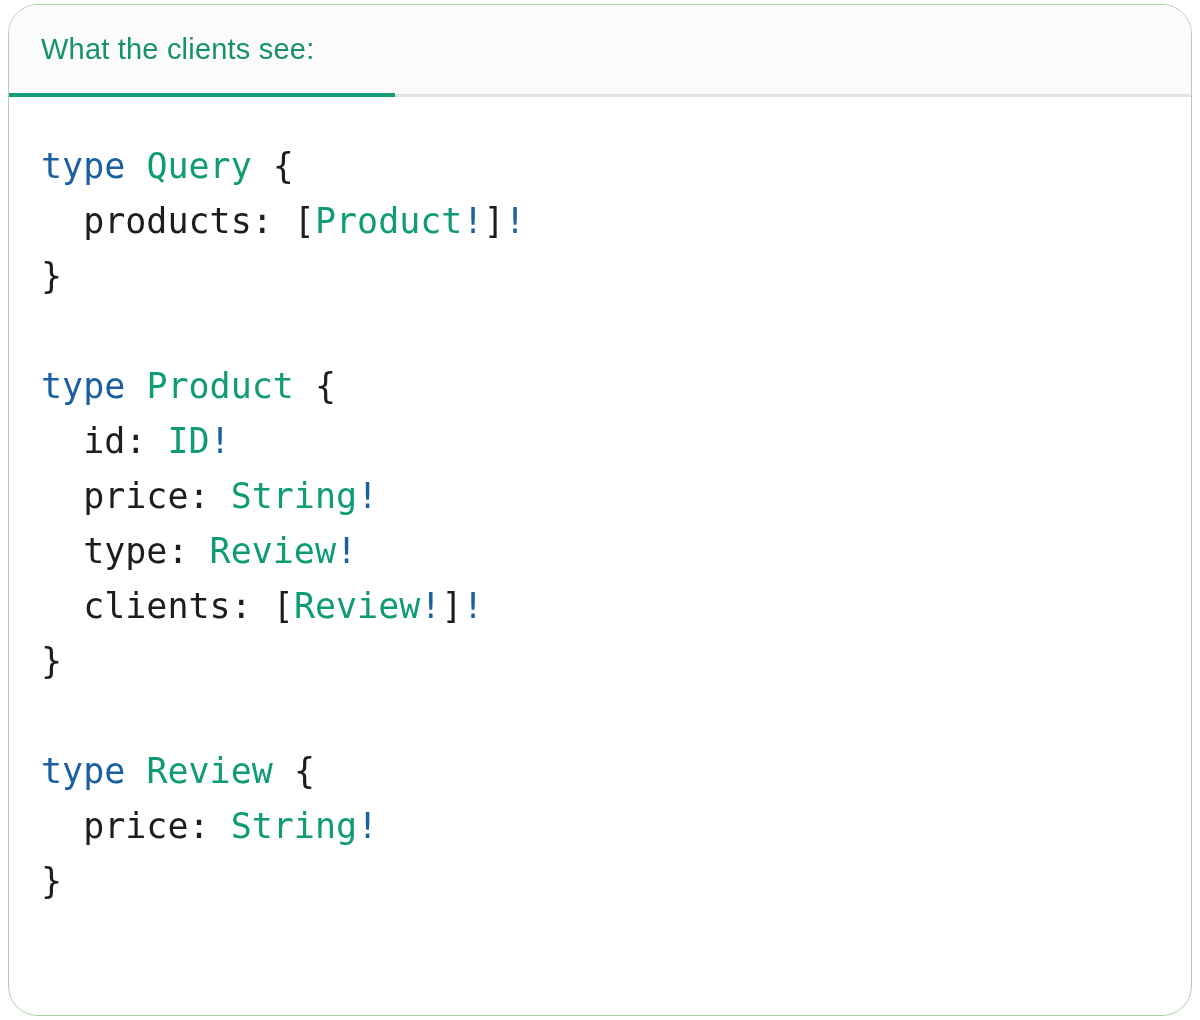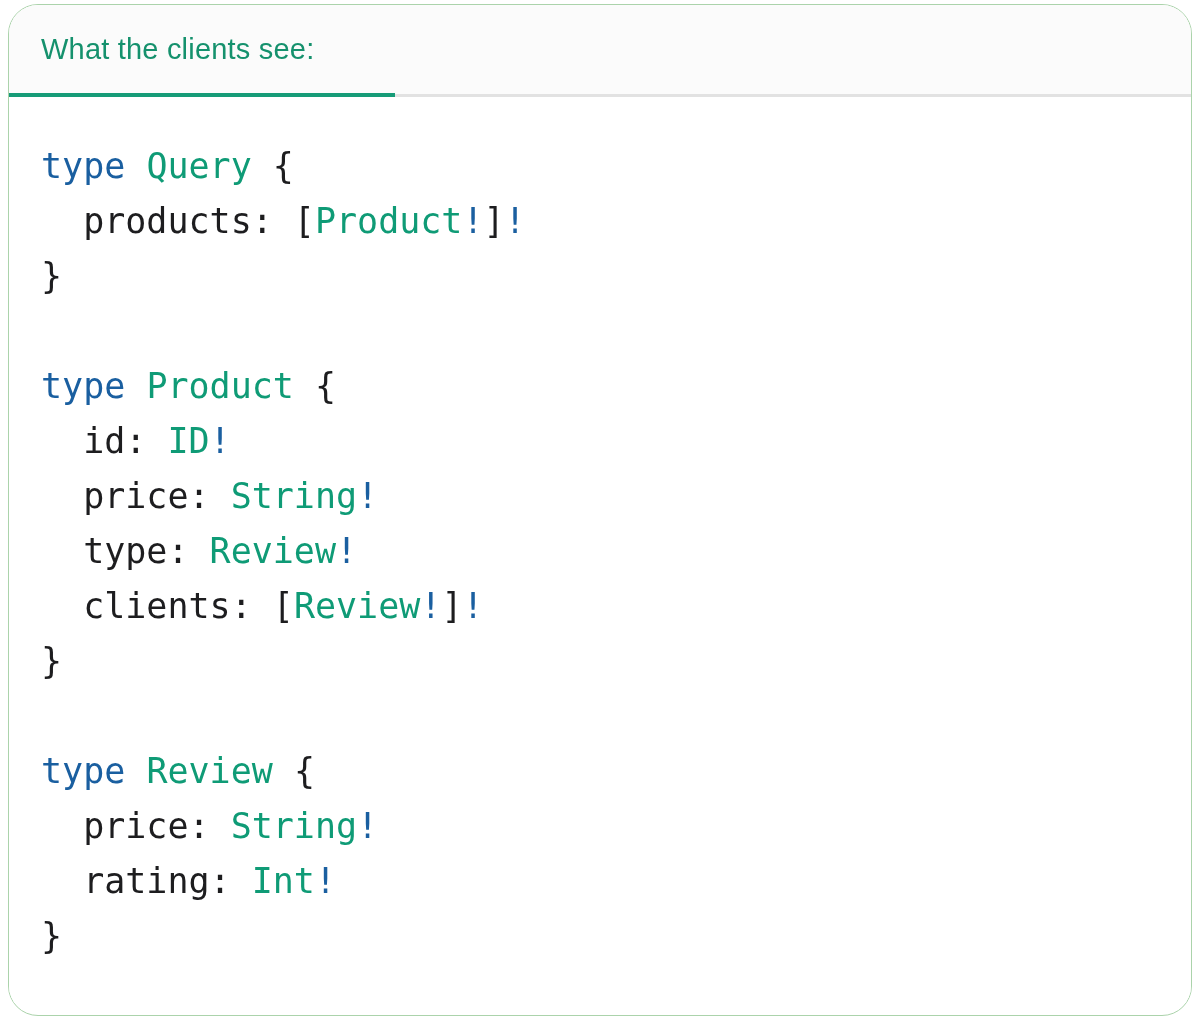--- a/index.html
+++ b/index.html
@@ -88,16 +88,15 @@
       <div class="code-line">&nbsp;</div>
       <div class="code-line"><span class="tok-kw">type</span><span class="tok-pl"> </span><span class="tok-ty">Product</span><span class="tok-pl"> {</span></div>
       <div class="code-line"><span class="tok-pl">  id: </span><span class="tok-ty">ID</span><span class="tok-bang">!</span></div>
       <div class="code-line"><span class="tok-pl">  price: </span><span class="tok-ty">String</span><span class="tok-bang">!</span></div>
       <div class="code-line"><span class="tok-pl">  type: </span><span class="tok-ty">Review</span><span class="tok-bang">!</span></div>
       <div class="code-line"><span class="tok-pl">  clients: [</span><span class="tok-ty">Review</span><span class="tok-bang">!</span><span class="tok-pl">]</span><span class="tok-bang">!</span></div>
       <div class="code-line"><span class="tok-pl">}</span></div>
       <div class="code-line">&nbsp;</div>
       <div class="code-line"><span class="tok-kw">type</span><span class="tok-pl"> </span><span class="tok-ty">Review</span><span class="tok-pl"> {</span></div>
       <div class="code-line"><span class="tok-pl">  price: </span><span class="tok-ty">String</span><span class="tok-bang">!</span></div>
-      <div class="code-line"><span class="tok-pl">  rating: </span><span class="tok-ty">Int</span><span class="tok-bang">!</span></div>
       <div class="code-line"><span class="tok-pl">}</span></div>
     </div>
 </div>
 
 </body></html>

